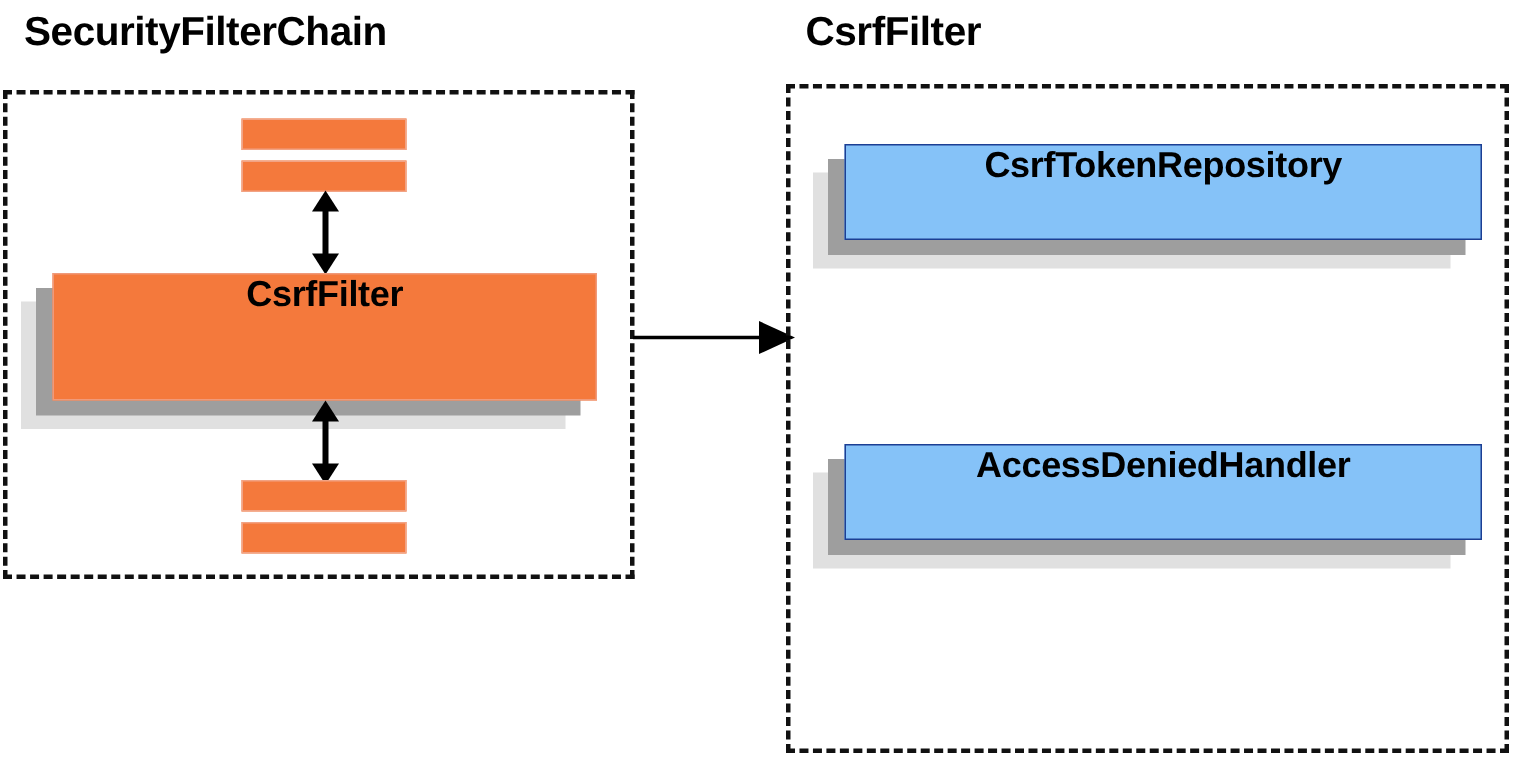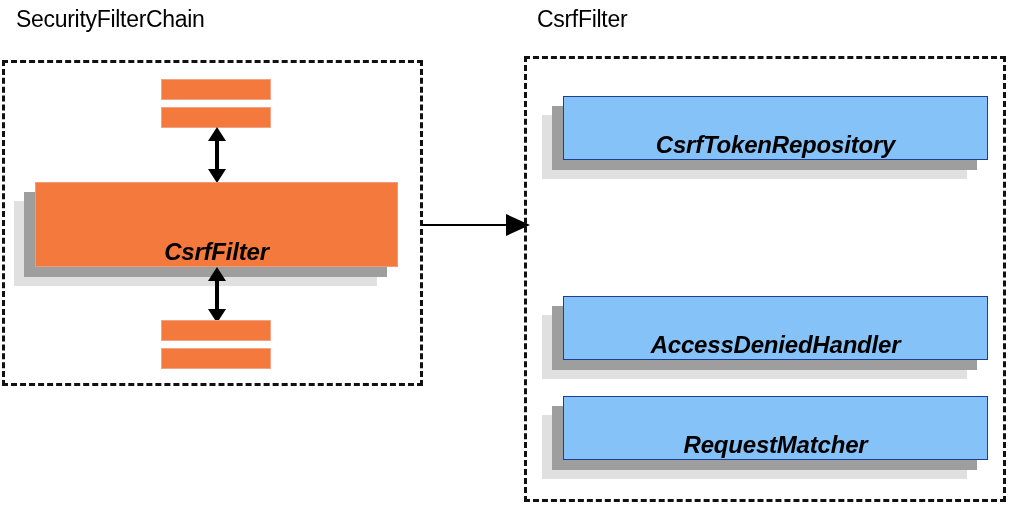--- a/index.html
+++ b/index.html
@@ -15,22 +15,22 @@
     position: relative;
     width: 1010px;
     height: 505px;
     background: #ffffff;
     overflow: hidden;
   }
 
   
   .panel-title {
     position: absolute;
-    font-size: 23px;
-    font-weight: normal;
+    font-size: 27px;
+    font-weight: bold;
     color: #000000;
     letter-spacing: -0.3px;
     white-space: nowrap;
     line-height: 1;
   }
   #title-left  { left: 16px;  top: 8px; }
   #title-right { left: 537px; top: 8px; }
 
   
   .dashed-panel {
@@ -63,23 +63,22 @@
   .shadow-box .plate-light {
     background: #e0e0e0;
     transform: translate(-21px, 19px);
   }
   .shadow-box .plate-dark {
     background: #9e9e9e;
     transform: translate(-11px, 10px);
   }
   .shadow-box .plate-front {
     display: flex;
-    align-items: flex-end;
+    align-items: flex-start;
     justify-content: center;
-    font-style: italic;
   }
 
   
   .box-blue .plate-front {
     background: #85c2f8;
     border: 1.5px solid #1c3f94;
   }
   .box-blue .label {
     font-size: 24px;
     font-weight: bold;
@@ -169,21 +168,14 @@
 
 
   <div class="shadow-box box-blue" style="left:563px; top:296px; width:425px; height:64px;">
     <div class="plate-light"></div>
     <div class="plate-dark"></div>
     <div class="plate-front">
       <span class="label">AccessDeniedHandler</span>
     </div>
   </div>
 
-  <div class="shadow-box box-blue" style="left:563px; top:396px; width:425px; height:64px;">
-    <div class="plate-light"></div>
-    <div class="plate-dark"></div>
-    <div class="plate-front">
-      <span class="label">RequestMatcher</span>
-    </div>
-  </div>
 
 </div>
 
 </body></html>

